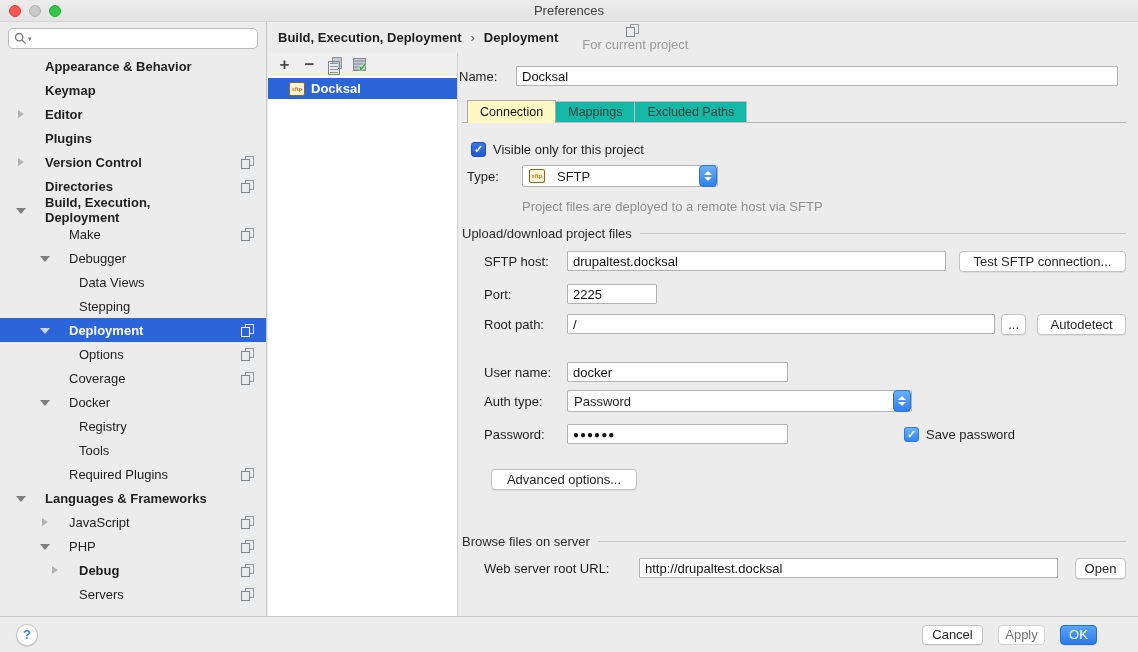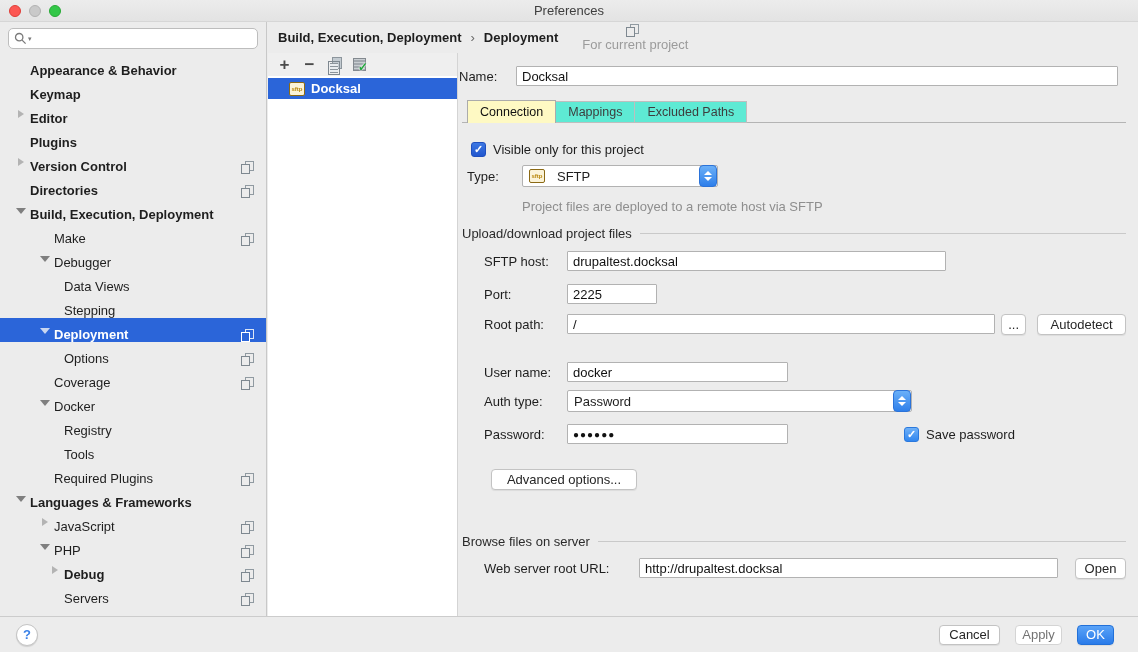--- a/index.html
+++ b/index.html
@@ -19,21 +19,21 @@
   .win-title{position:absolute;left:0;right:0;text-align:center;color:#3f3f3f;font-size:13px;}
 
   
   .sidebar{position:absolute;left:0;top:22px;width:267px;height:594px;
     background:#ECECEC;border-right:1px solid #C8C8C8;}
   .searchbox{position:absolute;left:8px;top:6px;right:8px;height:21px;background:#FFF;
     border:1px solid #BDBDBD;border-radius:5px;display:flex;align-items:center;padding:0 5px;}
   .searchbox input{border:none;outline:none;flex:1;font:13px "Liberation Sans",sans-serif;background:transparent;margin-left:3px;}
   .search-caret{font-size:7px;color:#7A7A7A;margin-left:1px;}
   .tree{position:absolute;left:0;top:32px;right:0;}
-  .tree-row{display:flex;align-items:flex-end;height:24px;cursor:default;}
+  .tree-row{display:flex;align-items:center;height:24px;cursor:default;gap:15px;}
   .tree-row.lvl1{padding-left:12px;}
   .tree-row.lvl2{padding-left:36px;}
   .tree-row.lvl3{padding-left:46px;}
   .tree-row.bold .tree-label{font-weight:bold;}
   .tree-row.selected{background:#2B65D9;color:#FFF;}
   .tree-arrow{width:18px;height:24px;position:relative;flex:none;}
   .tree-arrow.right::before{content:'';position:absolute;left:6px;top:8px;
     border-left:6px solid #B3B3B3;border-top:4px solid transparent;border-bottom:4px solid transparent;}
   .tree-arrow.down::before{content:'';position:absolute;left:4px;top:10px;
     border-top:6px solid #7F7F7F;border-left:5px solid transparent;border-right:5px solid transparent;}
@@ -97,32 +97,32 @@
   .checkbox.deep{background:linear-gradient(#3C77E3,#2257CE);border:1px solid #1F4FBE;}
   .checkbox.lite{background:linear-gradient(#6FB1F8,#3186EF);border:1px solid #2B79DD;}
   .checkbox::after{content:'✓';color:#FFF;font-size:11px;font-weight:bold;line-height:1;}
   .hint{color:#8E8E8E;}
   .section{display:flex;align-items:center;color:#2b2b2b;}
   .section .rule{flex:1;height:1px;background:#C9C9C9;margin-left:8px;}
 
   
   .tab-bar{position:absolute;left:9px;top:47px;height:23px;display:flex;align-items:flex-end;z-index:2;}
   .tab{height:22px;padding:0 12px;display:flex;align-items:center;font-size:12.5px;color:#3d3d3d;
-    background:#5eead4;border:1px solid #BEBEBE;border-left:none;}
+    background:#14b8a6;border:1px solid #BEBEBE;border-left:none;}
   .tab:first-child{border-left:1px solid #BEBEBE;}
   .tab.active{background:#fef9c3;height:23px;border:1px solid #ABABAB;border-bottom:none;color:#111;}
   .tab-line{position:absolute;left:4px;right:12px;top:69px;height:1px;background:#B4B4B4;z-index:1;}
 
   
   .bottombar{position:absolute;left:0;top:616px;width:1138px;height:36px;background:#ECECEC;
     border-top:1px solid #CCCCCC;display:flex;align-items:center;}
   .help-btn{width:22px;height:22px;border-radius:50%;background:#FFF;border:1px solid #C4C4C4;
     box-shadow:0 1px 1px rgba(0,0,0,0.12);margin-left:16px;display:flex;align-items:center;justify-content:center;
     color:#3B82E8;font-weight:bold;font-size:13px;}
-  .bb-right{margin-left:auto;display:flex;align-items:center;gap:15px;margin-right:24px;}
+  .bb-right{margin-left:auto;display:flex;align-items:center;gap:15px;margin-right:41px;}
   .bb-right .mac-btn{height:20px;}
 </style>
 </head>
 <body>
 
 <div class="window">
 
   <div class="titlebar">
     <div class="traffic">
       <span class="light red"></span>
@@ -327,20 +327,21 @@
     <div class="frow hint" style="left:64px;top:142px;">Project files are deployed to a remote host via SFTP</div>
 
     <div class="section frow" style="left:4px;top:169px;right:12px;">
       <span>Upload/download project files</span>
       <span class="rule"></span>
     </div>
 
     <div class="frow" style="left:26px;top:197px;width:642px;">
       <span class="flabel" style="width:83px;">SFTP host:</span>
       <input class="field" style="width: 379px;" value="drupaltest.docksal">
+      <button class="mac-btn" style="margin-left:auto;width:167px;">Test SFTP connection...</button>
     </div>
 
     <div class="frow" style="left:26px;top:230px;">
       <span class="flabel" style="width:83px;">Port:</span>
       <input class="field" style="width: 90px;" value="2225">
     </div>
 
     <div class="frow" style="left:26px;top:260px;width:642px;">
       <span class="flabel" style="width:83px;">Root path:</span>
       <input class="field" style="width: 429px;" value="/">

